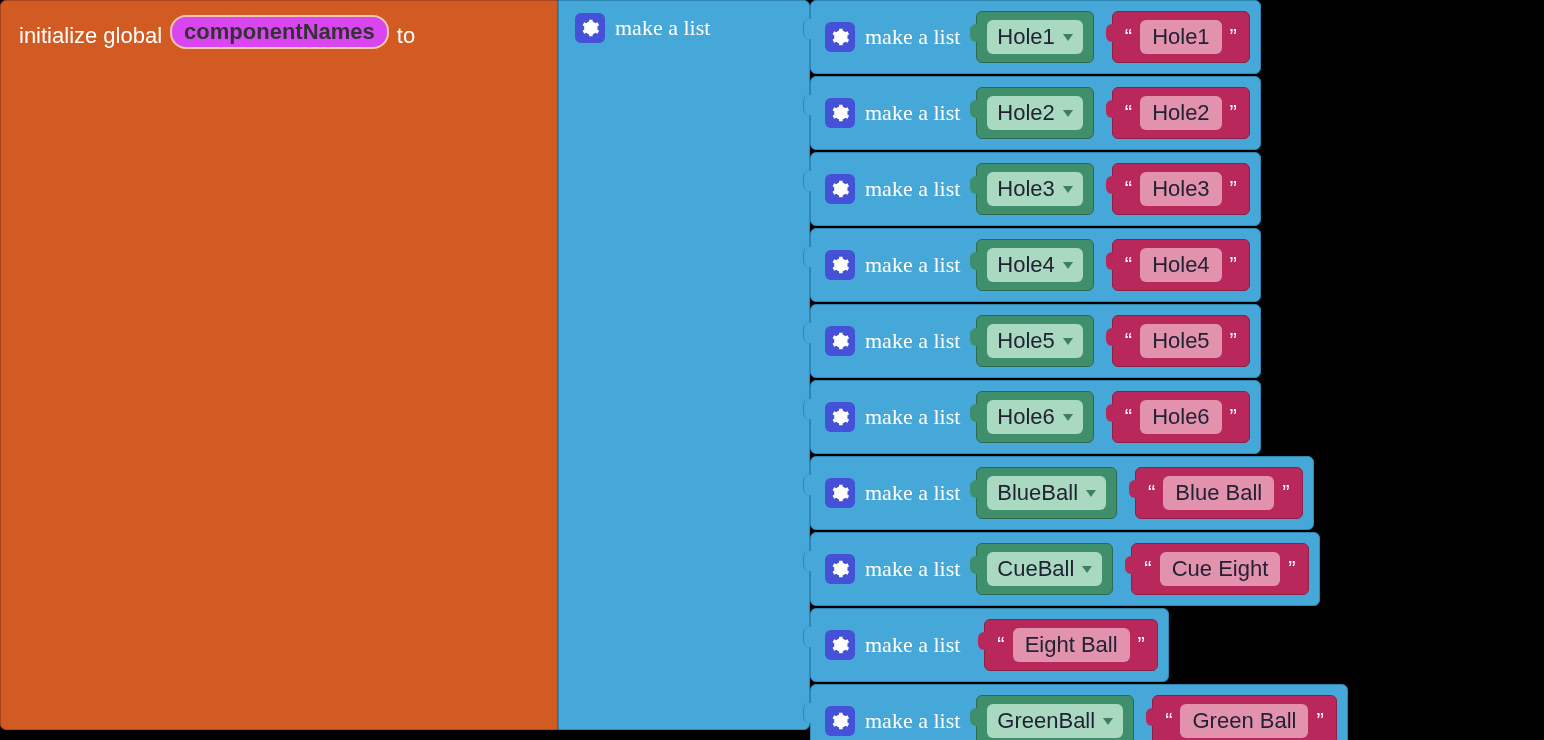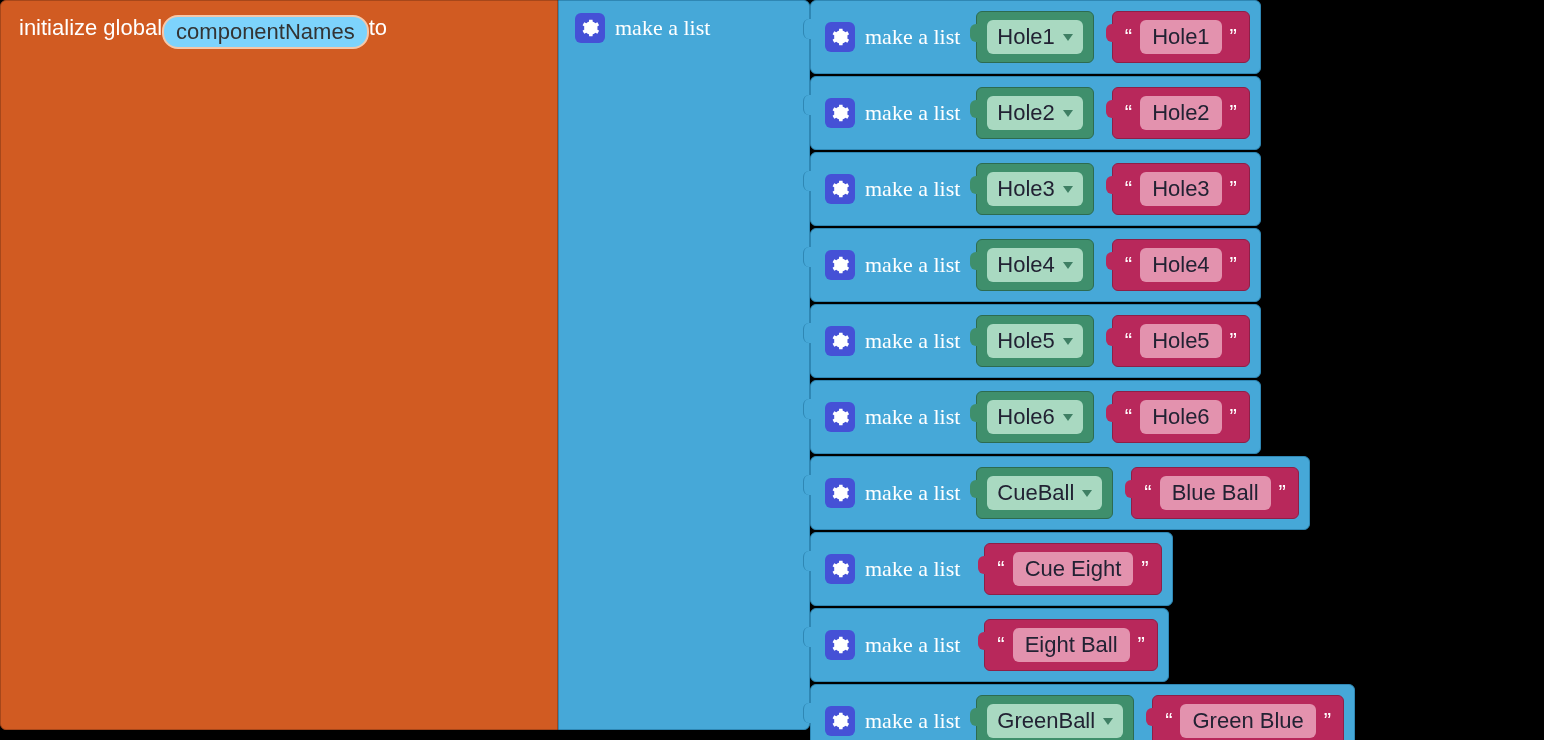--- a/index.html
+++ b/index.html
@@ -21,30 +21,31 @@
     background: #d15b22;
     border: 1px solid #a6471a;
     border-radius: 6px 0 0 6px;
     padding: 14px 10px 14px 18px;
     width: 558px;
     height: 730px;
     position: relative;
   }
   .init-header {
     display: flex;
-    align-items: flex-start;
+    align-items: flex-end;
+    gap: 8px;
     white-space: nowrap;
   }
   .var-chip {
-    background: #7dd3fc;
+    background: #d946ef;
     border: 2px solid #f7c7a8;
     border-radius: 16px;
     padding: 2px 12px;
     color: #333;
-    font-weight: 400;
+    font-weight: 700;
   }
   .outer-list {
     background: #46a8d8;
     border: 1px solid #2f87b4;
     width: 252px;
     height: 730px;
     position: relative;
     border-radius: 0 6px 6px 0;
   }
   .outer-list-header {
@@ -313,41 +314,47 @@
       <div class="row">
         <div class="inner-list">
           <span class="gear">
             <svg viewBox="0 0 24 24" fill="#fff">
               <path d="M12 8a4 4 0 100 8 4 4 0 000-8zm9 4a7.9 7.9 0 00-.2-1.8l2.1-1.6-2-3.4-2.5 1a8 8 0 00-3.1-1.8L15 2h-4l-.3 2.4a8 8 0 00-3.1 1.8l-2.5-1-2 3.4 2.1 1.6A7.9 7.9 0 005 12c0 .6.1 1.2.2 1.8l-2.1 1.6 2 3.4 2.5-1a8 8 0 003.1 1.8L11 22h4l.3-2.4a8 8 0 003.1-1.8l2.5 1 2-3.4-2.1-1.6c.1-.6.2-1.2.2-1.8z"></path>
             </svg>
           </span>
           <span class="list-label">make a list</span>
           <div class="component-block">
             <div class="component-chip">
+              <span>BlueBall</span>
+              <span class="tri"></span>
+            </div>
+          </div>
+          <div class="text-block">
+            <span class="quote">“</span>
+            <span class="text-chip">Blue Ball</span>
+            <span class="quote">”</span>
+          </div>
+        </div>
+      </div>
+      <div class="row">
+        <div class="inner-list">
+          <span class="gear">
+            <svg viewBox="0 0 24 24" fill="#fff">
+              <path d="M12 8a4 4 0 100 8 4 4 0 000-8zm9 4a7.9 7.9 0 00-.2-1.8l2.1-1.6-2-3.4-2.5 1a8 8 0 00-3.1-1.8L15 2h-4l-.3 2.4a8 8 0 00-3.1 1.8l-2.5-1-2 3.4 2.1 1.6A7.9 7.9 0 005 12c0 .6.1 1.2.2 1.8l-2.1 1.6 2 3.4 2.5-1a8 8 0 003.1 1.8L11 22h4l.3-2.4a8 8 0 003.1-1.8l2.5 1 2-3.4-2.1-1.6c.1-.6.2-1.2.2-1.8z"></path>
+            </svg>
+          </span>
+          <span class="list-label">make a list</span>
+          <div class="component-block">
+            <div class="component-chip">
               <span>CueBall</span>
               <span class="tri"></span>
             </div>
           </div>
           <div class="text-block">
             <span class="quote">“</span>
-            <span class="text-chip">Blue Ball</span>
-            <span class="quote">”</span>
-          </div>
-        </div>
-      </div>
-      <div class="row">
-        <div class="inner-list">
-          <span class="gear">
-            <svg viewBox="0 0 24 24" fill="#fff">
-              <path d="M12 8a4 4 0 100 8 4 4 0 000-8zm9 4a7.9 7.9 0 00-.2-1.8l2.1-1.6-2-3.4-2.5 1a8 8 0 00-3.1-1.8L15 2h-4l-.3 2.4a8 8 0 00-3.1 1.8l-2.5-1-2 3.4 2.1 1.6A7.9 7.9 0 005 12c0 .6.1 1.2.2 1.8l-2.1 1.6 2 3.4 2.5-1a8 8 0 003.1 1.8L11 22h4l.3-2.4a8 8 0 003.1-1.8l2.5 1 2-3.4-2.1-1.6c.1-.6.2-1.2.2-1.8z"></path>
-            </svg>
-          </span>
-          <span class="list-label">make a list</span>
-          <div class="text-block">
-            <span class="quote">“</span>
             <span class="text-chip">Cue Eight</span>
             <span class="quote">”</span>
           </div>
         </div>
       </div>
       <div class="row">
         <div class="inner-list">
           <span class="gear">
             <svg viewBox="0 0 24 24" fill="#fff">
               <path d="M12 8a4 4 0 100 8 4 4 0 000-8zm9 4a7.9 7.9 0 00-.2-1.8l2.1-1.6-2-3.4-2.5 1a8 8 0 00-3.1-1.8L15 2h-4l-.3 2.4a8 8 0 00-3.1 1.8l-2.5-1-2 3.4 2.1 1.6A7.9 7.9 0 005 12c0 .6.1 1.2.2 1.8l-2.1 1.6 2 3.4 2.5-1a8 8 0 003.1 1.8L11 22h4l.3-2.4a8 8 0 003.1-1.8l2.5 1 2-3.4-2.1-1.6c.1-.6.2-1.2.2-1.8z"></path>
@@ -370,20 +377,20 @@
           </span>
           <span class="list-label">make a list</span>
           <div class="component-block">
             <div class="component-chip">
               <span>GreenBall</span>
               <span class="tri"></span>
             </div>
           </div>
           <div class="text-block">
             <span class="quote">“</span>
-            <span class="text-chip">Green Blue</span>
+            <span class="text-chip">Green Ball</span>
             <span class="quote">”</span>
           </div>
         </div>
       </div>
     </div>
 
 </div>
 
 </body></html>

